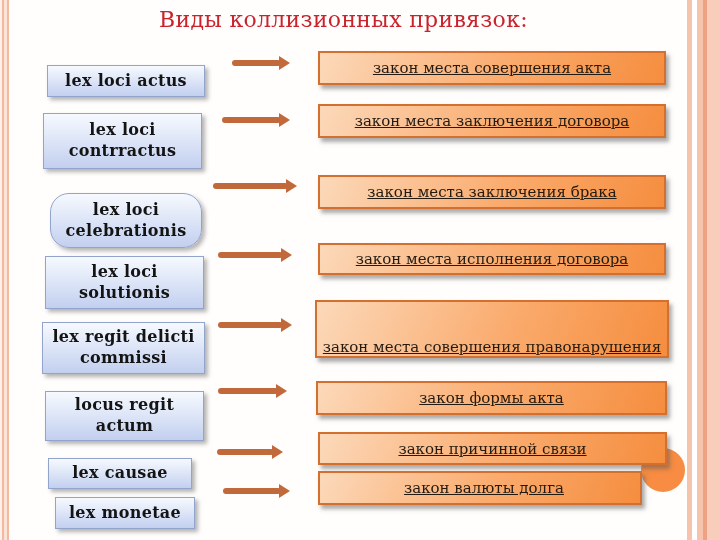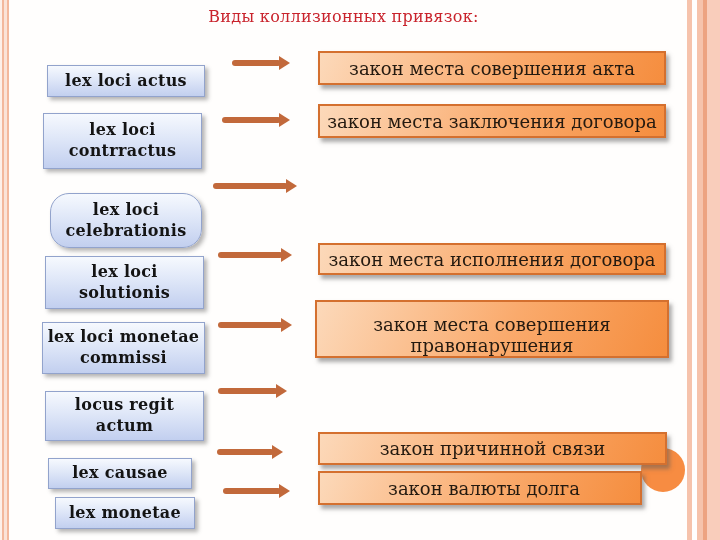--- a/index.html
+++ b/index.html
@@ -18,21 +18,21 @@
   }
   .right-band{
     position:absolute;right:0;top:0;bottom:0;width:33px;
     background:linear-gradient(to right,
       #f6c3ac 0 5px,#ffffff 5px 10px,#f6c3ac 10px 16px,
       #eda381 16px 20px,#f9cdbb 20px 33px);
   }
   .title{
     position:absolute;left:0;top:7px;width:687px;
     text-align:center;
-    font-size:16px;letter-spacing:.3px;
+    font-size:22px;letter-spacing:.3px;
     color:#c9232c;
   }
   
   .blue-box{
     position:absolute;
     display:flex;align-items:center;justify-content:center;
     text-align:center;
     background:linear-gradient(to bottom,#f6f9fe 0%,#dfe7f8 45%,#c2cfef 100%);
     border:1.5px solid #92a3cc;
     box-shadow:3px 3px 4px rgba(90,90,90,.45);
@@ -40,21 +40,21 @@
     letter-spacing:.3px;color:#141414;margin-top:20px;
   }
   
   .orange-box{
     position:absolute;
     display:flex;align-items:center;justify-content:center;
     text-align:center;
     background:linear-gradient(115deg,#fcd9ba 0%,#faaa6c 55%,#f58d3e 100%);
     border:2px solid #d4702f;
     box-shadow:3px 4px 4px rgba(90,90,90,.5);
-    font-size:18px;color:#241a10;
+    font-size:15px;color:#241a10;text-decoration:underline;
   }
   
   .arrow{position:absolute;height:14px;}
   .arrow .shaft{
     position:absolute;left:0;right:9px;top:4px;height:6px;
     background:#c2693b;border-radius:3px;
   }
   .arrow .head{
     position:absolute;right:0;top:0;width:0;height:0;
     border-top:7px solid transparent;
@@ -127,50 +127,56 @@
     <span>закон места заключения договора</span>
   </div>
 
   <div class="blue-box r2-b">
     <span>lex loci celebrationis</span>
   </div>
   <div class="arrow r2-a">
       <span class="shaft"></span>
       <span class="head"></span>
     </div>
+  <div class="orange-box r2-o">
+    <span>закон места заключения брака</span>
+  </div>
 
   <div class="blue-box r3-b">
     <span>lex loci solutionis</span>
   </div>
   <div class="arrow r3-a">
       <span class="shaft"></span>
       <span class="head"></span>
     </div>
   <div class="orange-box r3-o">
     <span>закон места исполнения договора</span>
   </div>
 
   <div class="blue-box r4-b">
-    <span>lex loci monetae commissi</span>
+    <span>lex regit delicti commissi</span>
   </div>
   <div class="arrow r4-a">
       <span class="shaft"></span>
       <span class="head"></span>
     </div>
   <div class="orange-box r4-o">
     <span>закон места совершения правонарушения</span>
   </div>
 
   <div class="blue-box r5-b">
     <span>locus regit actum</span>
   </div>
   <div class="arrow r5-a">
       <span class="shaft"></span>
       <span class="head"></span>
     </div>
+  <div class="orange-box r5-o">
+    <span>закон формы акта</span>
+  </div>
 
   <div class="blue-box r6-b">
     <span>lex causae</span>
   </div>
   <div class="arrow r6-a">
       <span class="shaft"></span>
       <span class="head"></span>
     </div>
   <div class="orange-box r6-o">
     <span>закон причинной связи</span>

